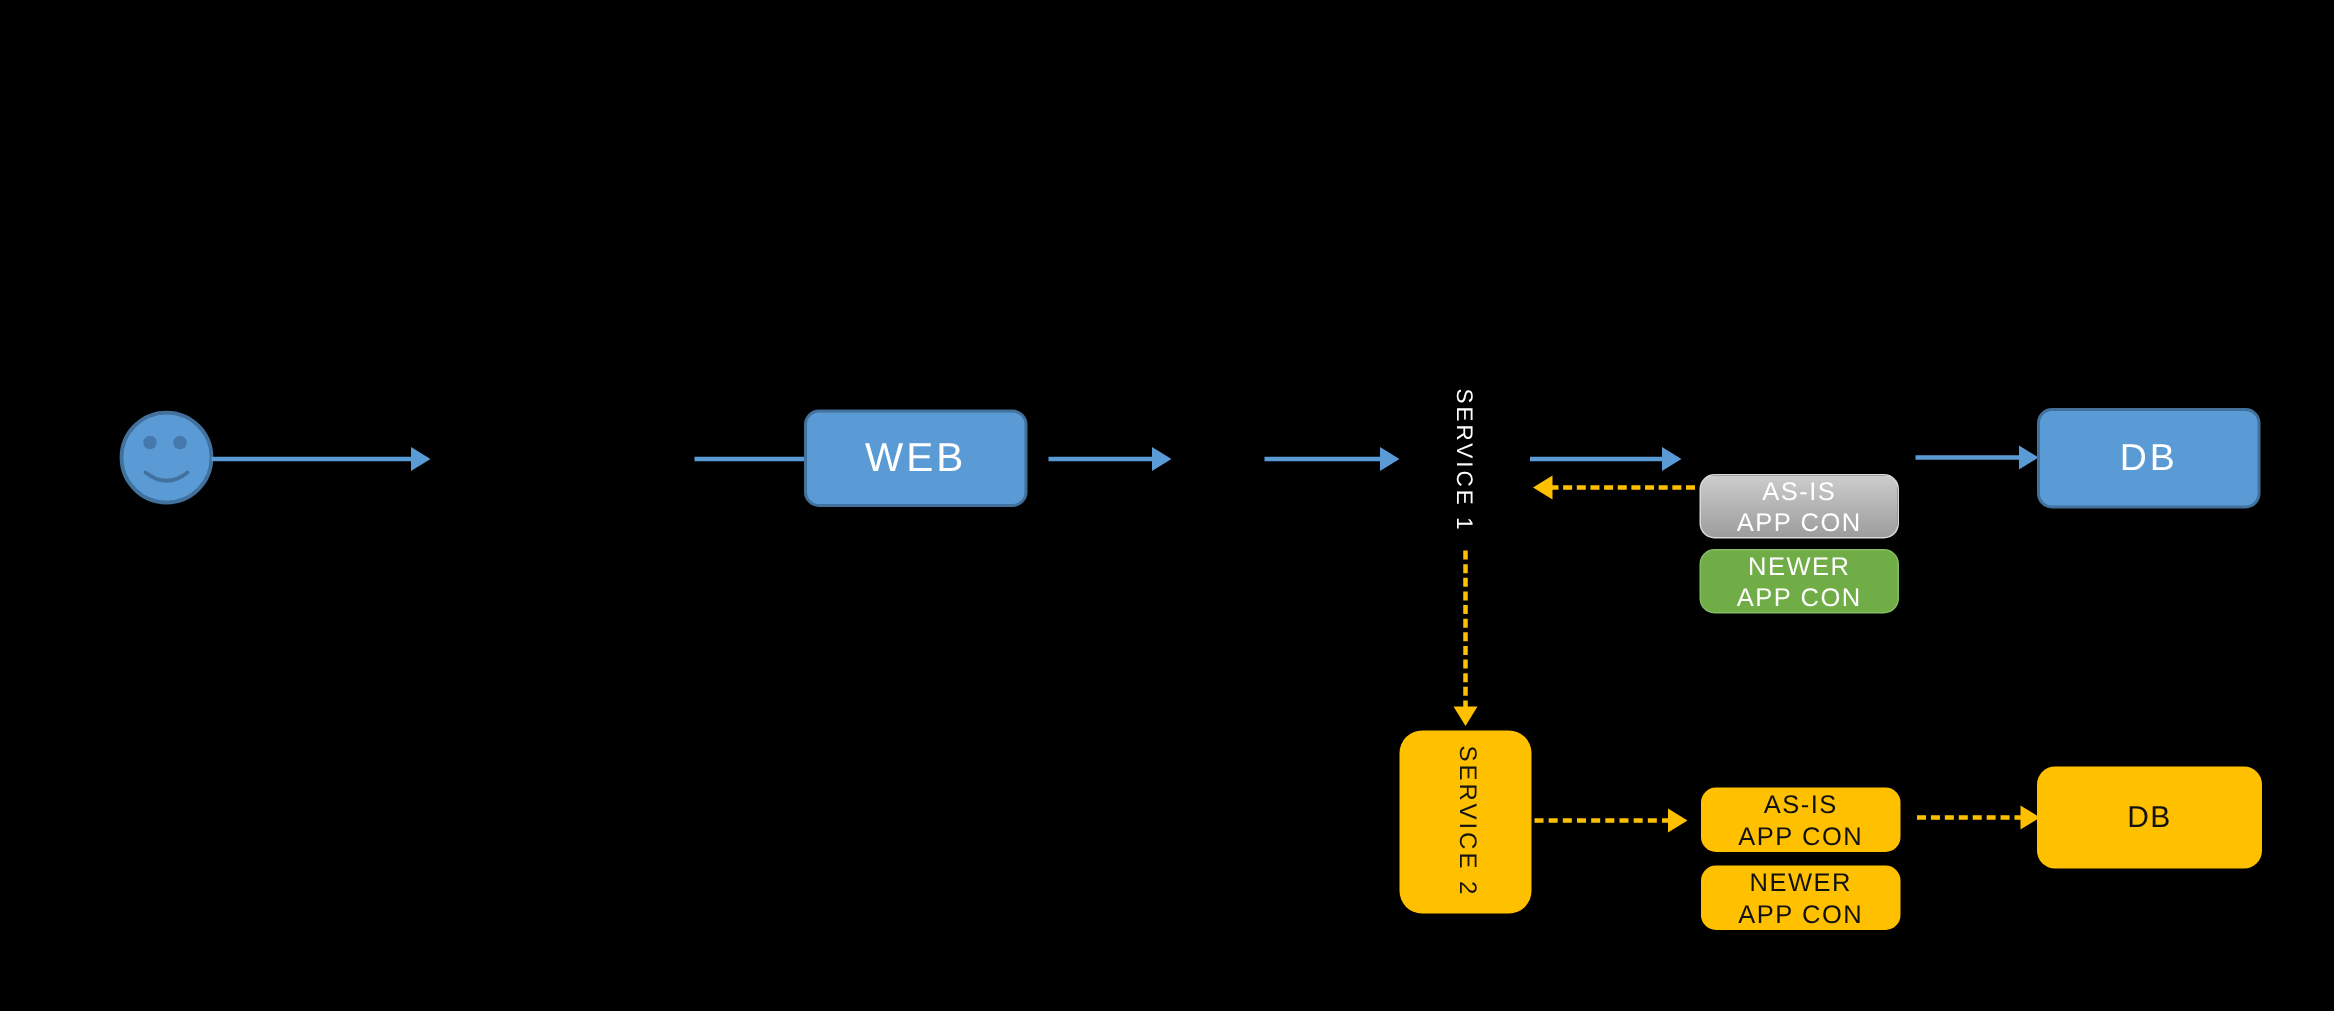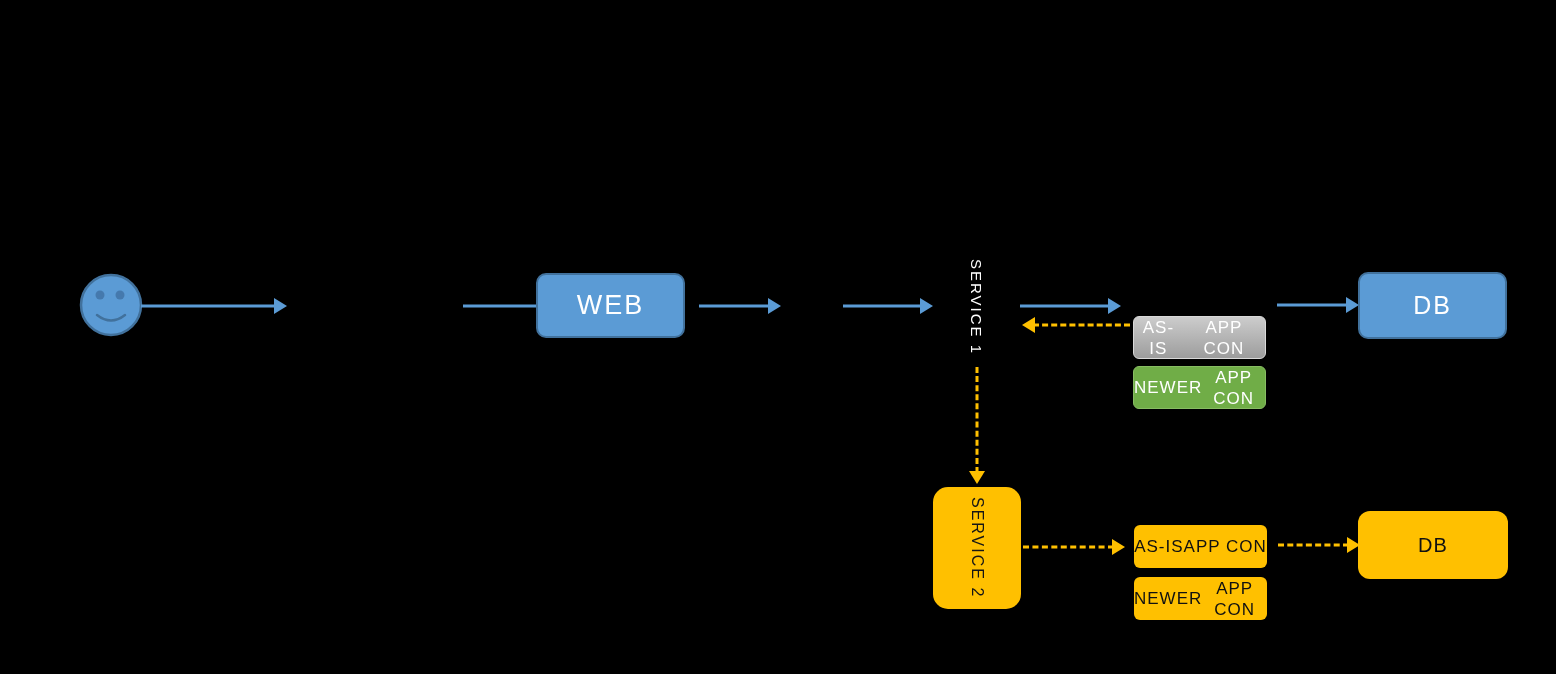--- a/index.html
+++ b/index.html
@@ -42,21 +42,21 @@
     border: 1px solid #87bd62;
     border-radius: 6px;
     color: #ffffff;
   }
   .gold-node {
     background: #FFC000;
     border: none;
     border-radius: 6px;
     color: #111111;
   }
-  .two-line { font-size: 17px; line-height: 21px; letter-spacing: 1px; }
+  .two-line { flex-direction: column; font-size: 17px; line-height: 21px; letter-spacing: 1px; border-radius: 10px; }
 
   
   .vtext {
     writing-mode: vertical-rl;
     text-orientation: mixed;
     letter-spacing: 2px;
     white-space: nowrap;
   }
   .service1-label {
     position: absolute;

